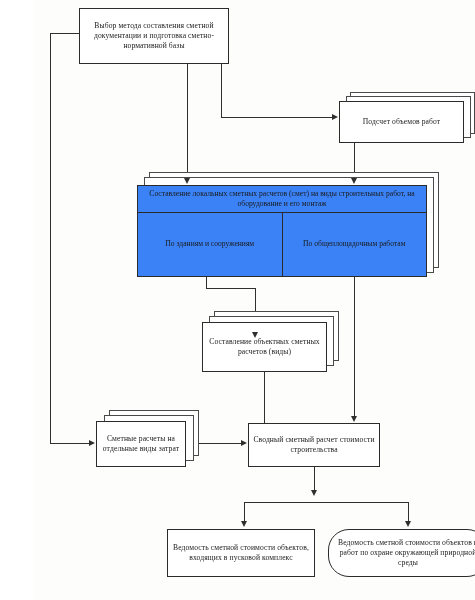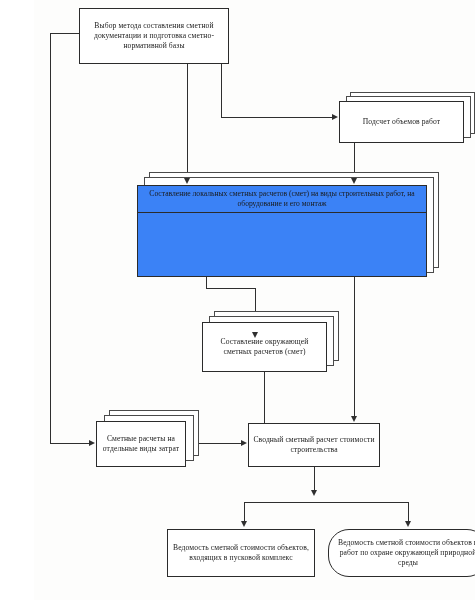--- a/index.html
+++ b/index.html
@@ -114,34 +114,42 @@
 
   <div class="ln lnv" style="left:320px;top:143px;height:35px;"></div>
   <div class="arrow-d" style="left:317px;top:178px;"></div>
 
   <div class="stack-l b2" style="left:115px;top:172px;width:290px;height:96px;"></div>
   <div class="stack-l" style="left:110px;top:177px;width:290px;height:96px;"></div>
   <div class="split" style="left:103px;top:185px;width:290px;height:92px;">
     <div class="head">
       <span>Составление локальных сметных расчетов (смет) на виды строительных работ, на оборудование и его монтаж</span>
     </div>
+    <div class="cols">
+      <div>
+        <span>По зданиям и сооружениям</span>
+      </div>
+      <div>
+        <span>По общеплощадочным работам</span>
+      </div>
+    </div>
   </div>
 
   <div class="ln lnv" style="left:172px;top:277px;height:11px;"></div>
   <div class="ln lnh" style="left:172px;top:288px;width:49px;"></div>
   <div class="ln lnv" style="left:221px;top:288px;height:44px;"></div>
   <div class="arrow-d" style="left:218px;top:332px;"></div>
 
   <div class="ln lnv" style="left:320px;top:277px;height:139px;"></div>
   <div class="arrow-d" style="left:317px;top:416px;"></div>
 
   <div class="stack-l b2" style="left:180px;top:311px;width:125px;height:50px;"></div>
   <div class="stack-l" style="left:175px;top:316px;width:125px;height:50px;"></div>
   <div class="node" style="left:168px;top:322px;width:125px;height:50px;">
-    <span class="txt">Составление окружающей сметных расчетов (смет)</span>
+    <span class="txt">Составление объектных сметных расчетов (виды)</span>
   </div>
 
   <div class="ln lnv" style="left:230px;top:372px;height:51px;"></div>
 
   <div class="stack-l b2" style="left:75px;top:410px;width:90px;height:46px;"></div>
   <div class="stack-l" style="left:70px;top:415px;width:90px;height:46px;"></div>
   <div class="node" style="left:62px;top:421px;width:90px;height:46px;">
     <span class="txt">Сметные расчеты на отдельные виды затрат</span>
   </div>
 

